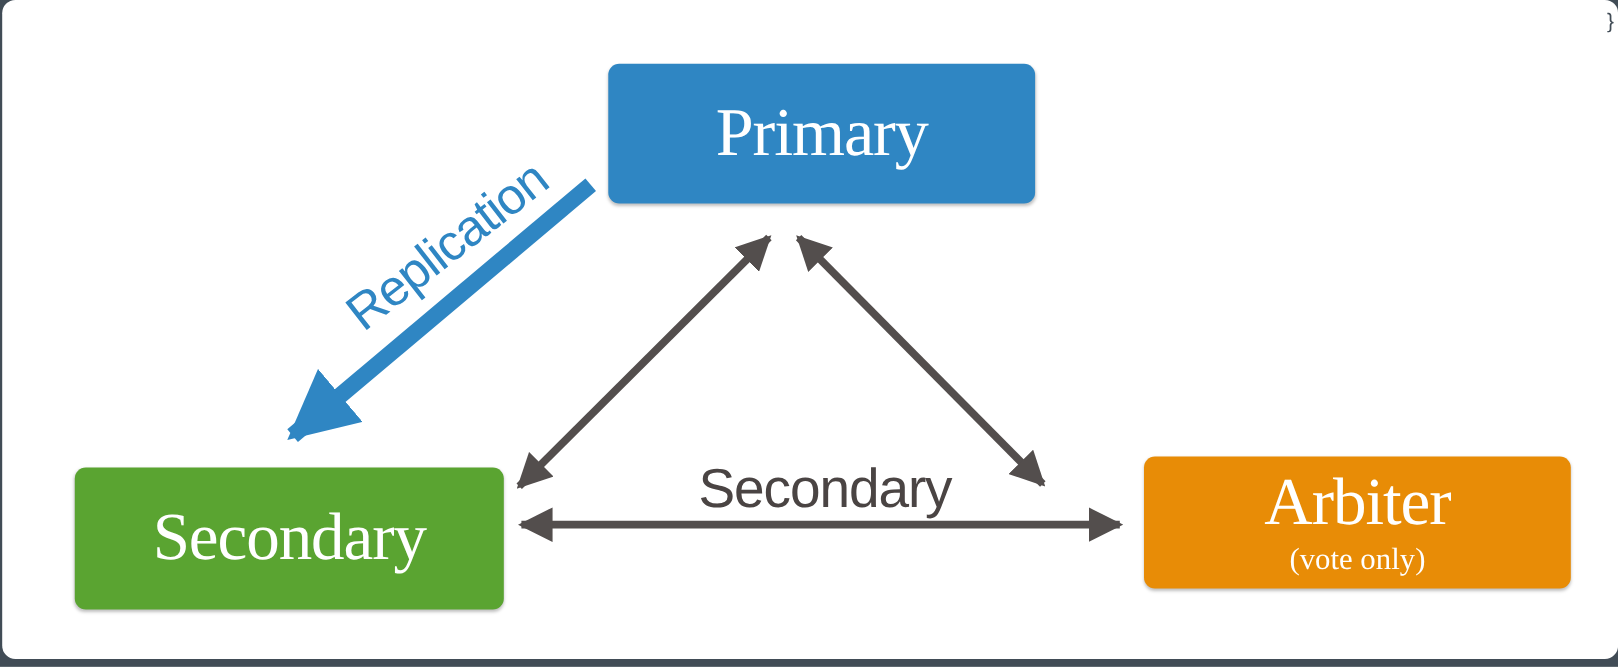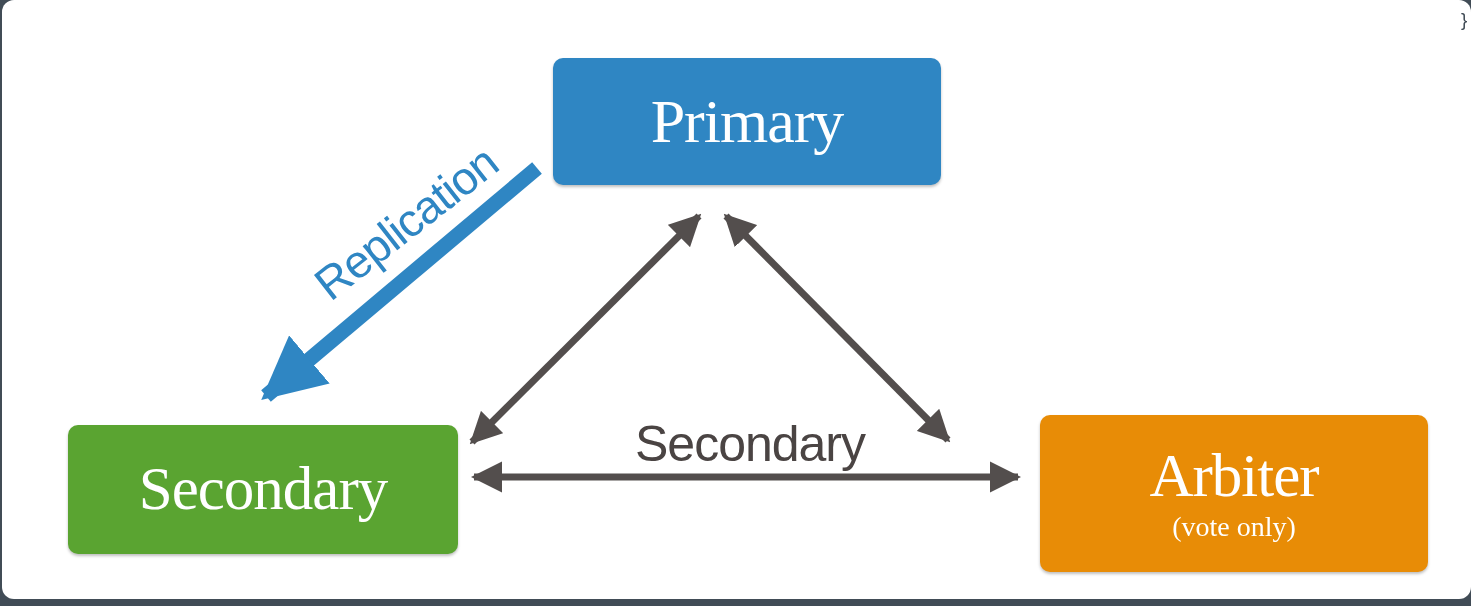--- a/index.html
+++ b/index.html
@@ -27,21 +27,21 @@
     display: flex; flex-direction: column;
     justify-content: center;
     border-radius: 10px;
     color: #FFFFFF;
     box-shadow: 0 2px 3px rgba(0,0,0,0.25);
     text-align: center;
     font-family: Liberation Serif, serif;
   }
   .node-primary   { left: 553px;  top: 58px;  width: 388px; height: 127px; background: var(--primary-blue, #2F86C3); }
   .node-secondary { left: 68px;   top: 425px; width: 390px; height: 129px; background: var(--secondary-green, #5AA431); }
-  .node-arbiter   { left: 1040px; top: 415px; width: 388px; height: 157px; background: var(--arbiter-orange, #E88C06); }
+  .node-arbiter   { left: 1040px; top: 415px; width: 388px; height: 120px; background: var(--arbiter-orange, #E88C06); }
   .node-label   { font-size: 61px; line-height: 1.05; letter-spacing: -1px; }
   .node-primary .node-label { font-size: 62px; }
   .node-sublabel { font-size: 28px; margin-top: 3px; }
 
   
   .edge-gray { stroke: var(--arrow-gray, #534E4D); }
   .edge-blue { stroke: var(--primary-blue, #2F86C3); }
   .m-gray { fill: var(--arrow-gray, #534E4D); }
   .m-blue { fill: var(--primary-blue, #2F86C3); }
 

